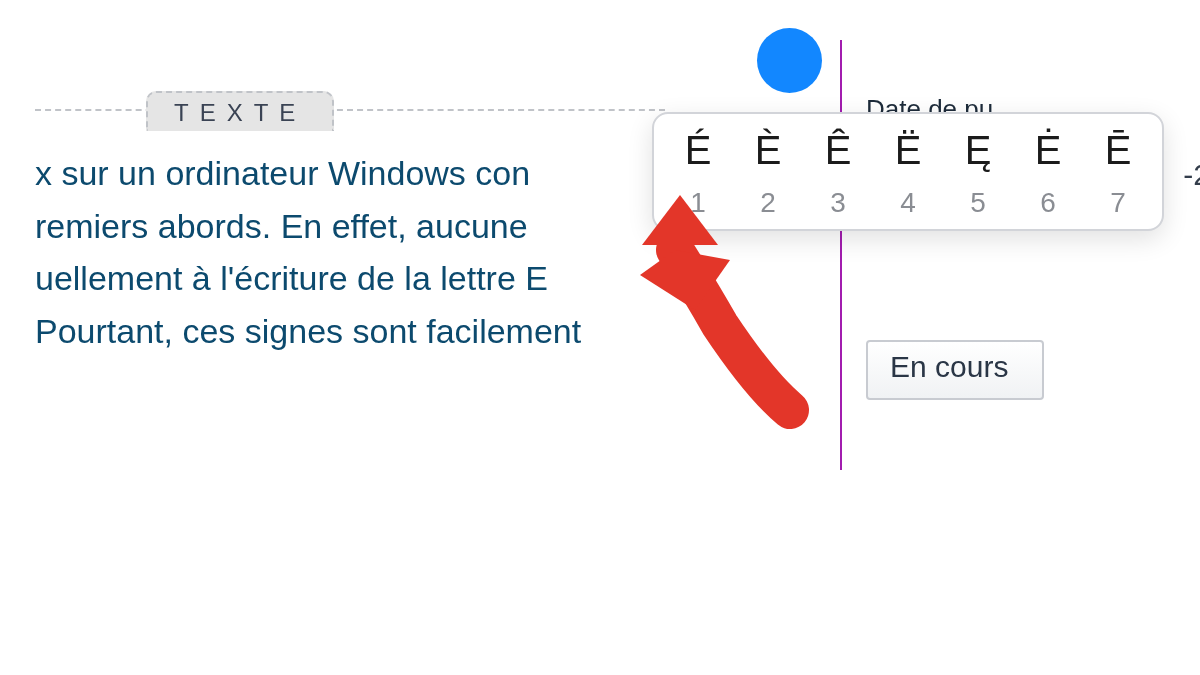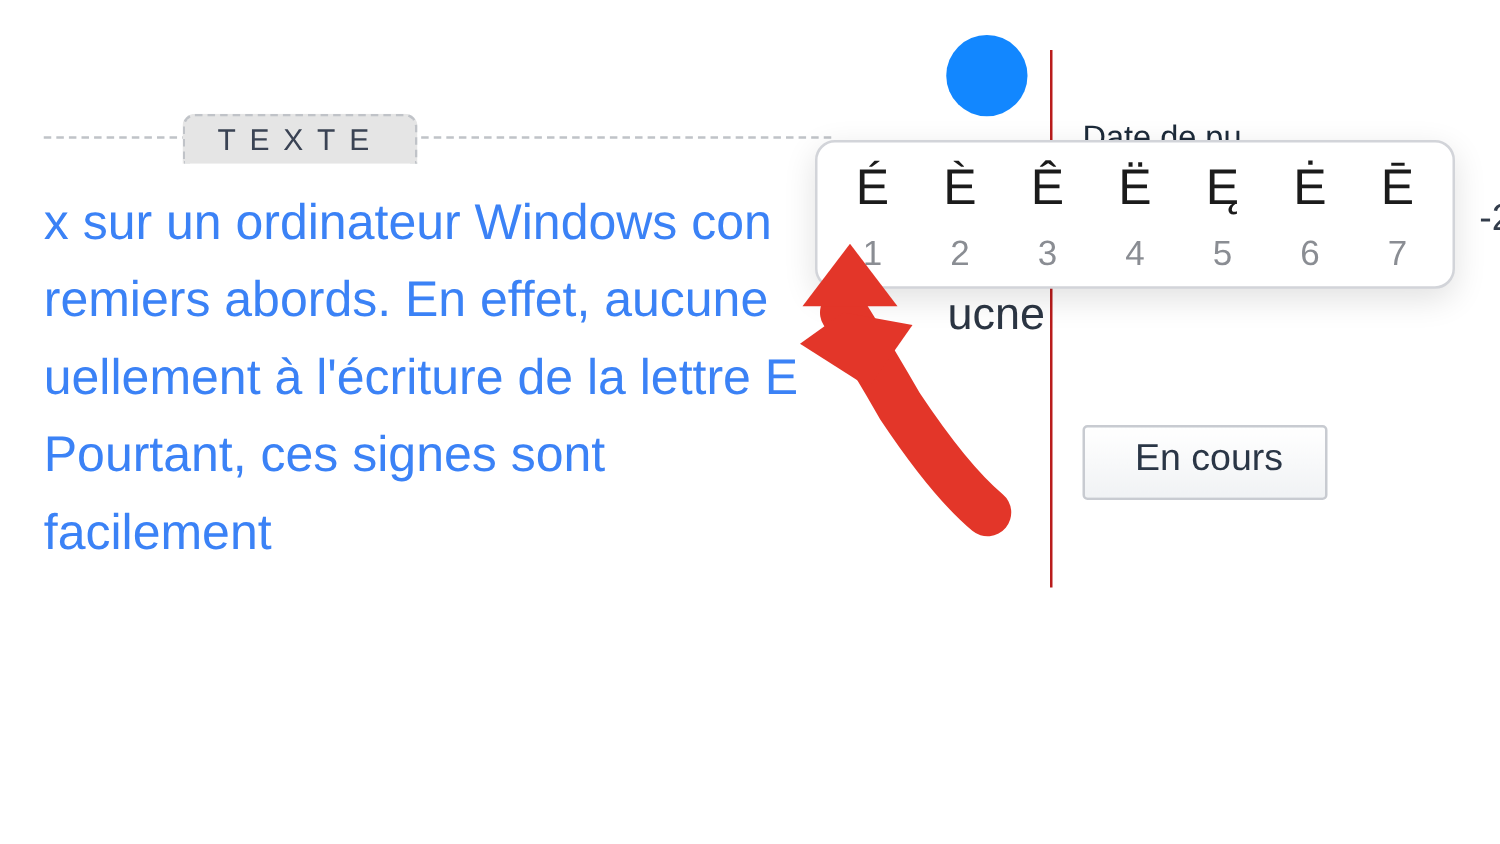--- a/index.html
+++ b/index.html
@@ -9,31 +9,31 @@
     
     .edit-area{ position:absolute; left:35px; top:109px; width:630px; }
     .texte-tab{
       position:absolute; left:111px; top:-18px;
       border:2px dashed #c0c3c8; border-bottom:none;
       border-radius:10px 10px 0 0;
       background:#e5e5e5; padding:6px 26px 4px 26px;
       font-size:24px; letter-spacing:11px; color:#3a4354; font-weight:400;
     }
     .dashed-rule{ border-top:2px dashed #c0c3c8; height:0; margin-left:0; margin-right:0; }
-    .body-text{ margin-top:36px; color:#3b82f6; font-size:40px; line-height:1.55; white-space:pre-line; font-weight:400; }
+    .body-text{ margin-top:36px; color:#0c4a6e; font-size:34px; line-height:1.55; white-space:pre-line; font-weight:400; }
 
     
-    .sidebar{ position:absolute; right:0; top:40px; width:360px; height:430px; border-left:2px solid #b91c1c; padding:8px 24px 0 24px; color:#1d2b3a; font-size:26px;text-decoration:underline; }
+    .sidebar{ position:absolute; right:0; top:40px; width:360px; height:430px; border-left:2px solid #a21caf; padding:8px 24px 0 24px; color:#1d2b3a; font-size:26px;text-decoration:underline; }
     .sidebar .row{ margin-bottom:88px; white-space:nowrap; overflow:hidden; }
     .date-row{ margin-top:46px; }
     .date-val{ color:#333d4b; font-size:30px; margin-top:8px; }
     .etape-row{ margin-top:230px; white-space:nowrap; overflow:hidden; position:absolute; left:24px; }
     .select-btn{
       display:inline-block; margin-top:10px;
-      padding:8px 34px 14px 40px; border:2px solid #c8cbd1;
+      padding:8px 34px 14px 22px; border:2px solid #c8cbd1;
       border-radius:4px; background:linear-gradient(#ffffff,#f0f2f4);
       font-size:30px; color:#2a3646;
       position:absolute; left:24px; top:290px;
     }
 
     
     .circle{ position:absolute; left:757px; top:28px; width:65px; height:65px;
       background:#1287ff; border-radius:50%; }
 
     
@@ -61,21 +61,20 @@
 
   <div class="edit-area">
     <div class="dashed-rule"></div>
     <div class="texte-tab">TEXTE</div>
     <div class="body-text"><span>x sur un ordinateur Windows con</span>
 <span>remiers abords. En effet, aucune</span>
 <span>uellement à l'écriture de la lettre E</span>
 <span>Pourtant, ces signes sont facilement</span></div>
   </div>
 
-  <span class="behind-text">ucne</span>
 
   <div class="circle"></div>
 
   <div class="sidebar">
     <div class="row date-row">
       <span>Date de pu</span>
     </div>
     <div class="date-val" style="position:absolute; right:-10px; top:110px;">-2</div>
     <div class="select-btn">
       <span>En cours</span>

